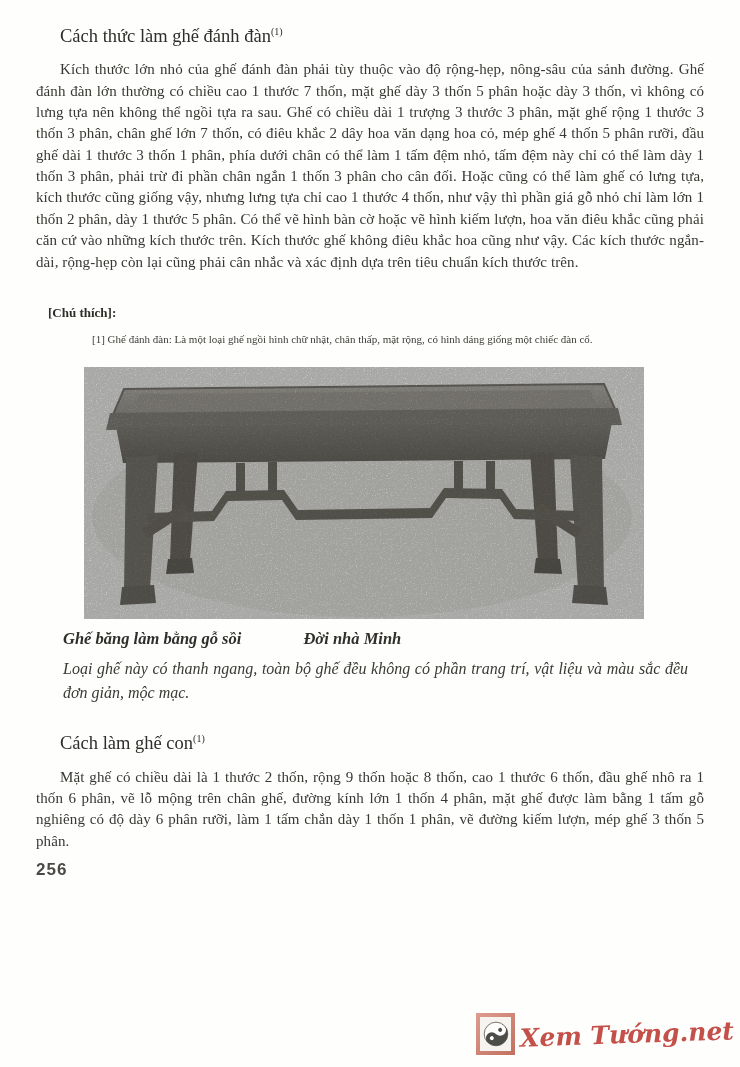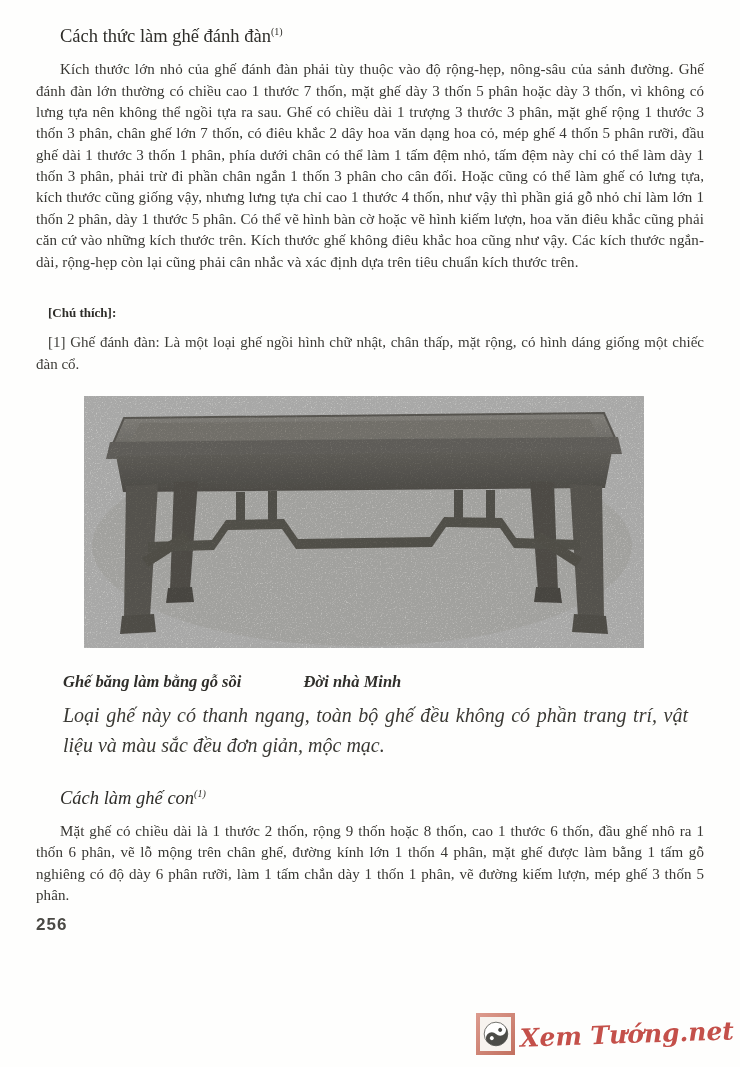--- a/index.html
+++ b/index.html
@@ -40,57 +40,58 @@
   .notes { margin-top: 32px; }
   .note-heading {
     font-size: 13px;
     font-weight: 700;
     margin-left: 12px;
     color: #2e2d29;
     font-family: Liberation Serif, serif;
   }
   .note-text {
     margin-top: 10px;
-    font-size: 15px;
+    font-size: 11px;
     line-height: 1.5;
     text-indent: 12px;
     text-align: justify;
     color: #3d3c37;
+    margin-left: 44px;
   }
 
   .figure {
     margin-top: 20px;
     margin-left: 48px;
     width: 560px;
     height: 252px;
     position: relative;
   }
   .figure svg { filter: blur(0.35px) contrast(0.97); }
 
   .caption-line {
-    margin-top: 24px;
+    margin-top: 10px;
     margin-left: 27px;
     font-size: 16.5px;
     font-weight: 700;
     font-style: italic;
     color: #2f2e2a;
   }
   .caption-era { margin-left: 58px; }
   .caption-desc {
     margin-top: 8px;
     margin-left: 27px;
     width: 625px;
-    font-size: 20px;
+    font-size: 16px;
     font-style: italic;
     line-height: 1.5;
     color: #3a3934;
     text-align: justify;
   }
 
-  .section2-heading { margin-top: 28px; font-style: italic; }
+  .section2-heading { margin-top: 28px; }
 
   .page-number {
     margin-top: 8px;
     text-align: left;
     font-family: "Liberation Sans", sans-serif;
     font-weight: 700;
     font-size: 17px;
     letter-spacing: 1px;
     color: #4a4945;
   }

